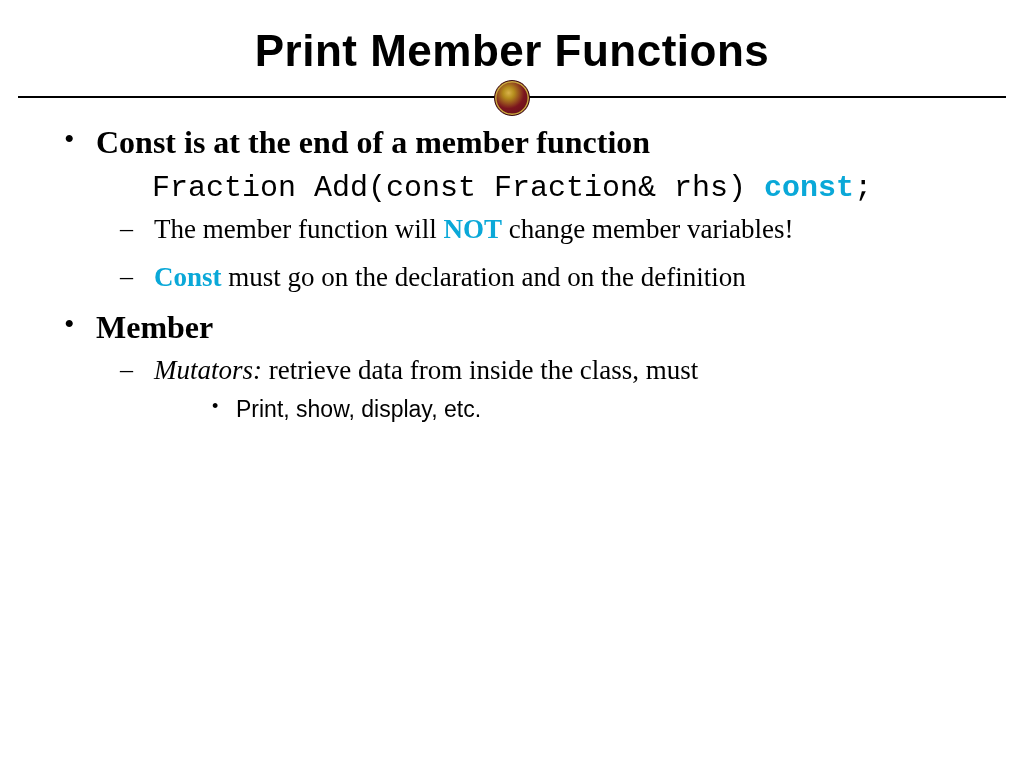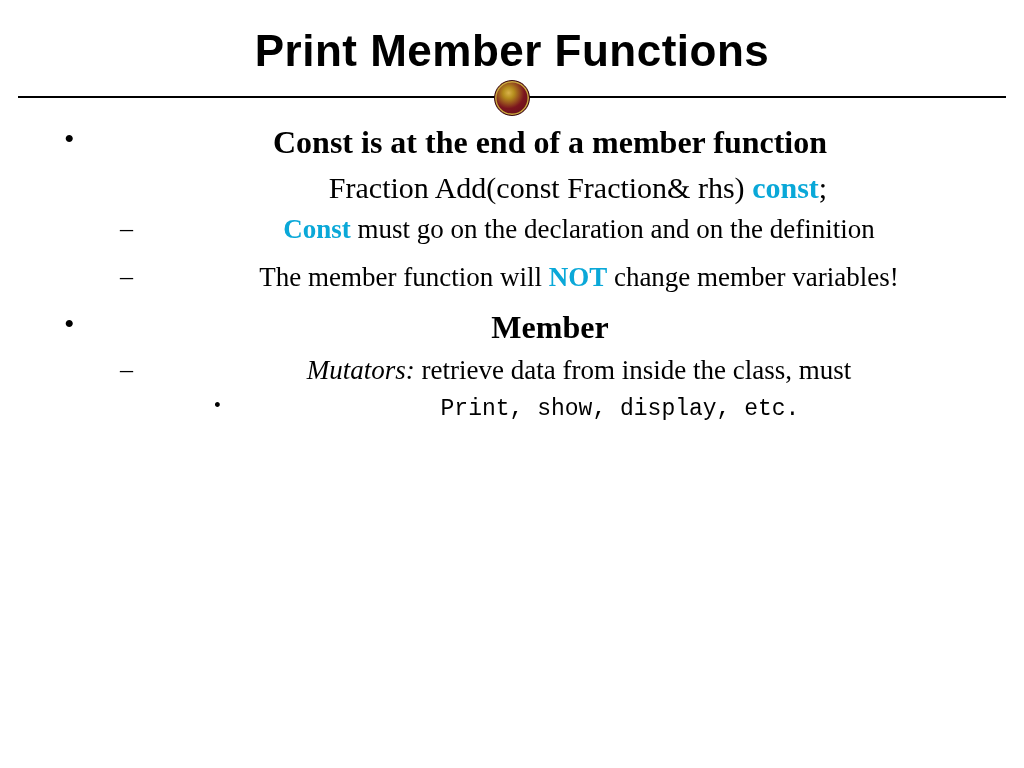--- a/index.html
+++ b/index.html
@@ -47,21 +47,20 @@
     transform: translateX(-50%);
     width: 34px;
     height: 34px;
     border-radius: 50%;
     background: radial-gradient(circle at 40% 35%, #d9b24a 0%, #b58e1d 18%, #7b151e 52%, #5a0e15 100%);
     border: 1px solid #3a0a0f;
     box-shadow: 0 0 0 1.5px #c8a93f inset;
   }
   .body {
     padding: 10px 20px 0 60px;
-    text-align: center;
   }
   ul.L1 {
     margin: 0;
     padding-left: 28px;
     list-style: none;
   }
   ul.L1 > li {
     position: relative;
     padding-left: 8px;
     margin-bottom: 12px;
@@ -73,21 +72,21 @@
     top: -2px;
     font-size: 30px;
     color: #000;
   }
   .L1-head {
     font-family: Garamond, "Times New Roman", serif;
     font-weight: 700;
     font-size: 32px;
   }
   .code-line {
-    font-family: Liberation Serif, serif;
+    font-family: Liberation Mono, monospace;
     font-size: 30px;
     margin: 10px 0 6px 56px;
     white-space: nowrap;
   }
   .kw-const {
     color: #0aa8d8;
     font-weight: 700;
   }
   ul.L2 {
     margin: 8px 0 4px 6px;
@@ -120,21 +119,21 @@
   .italic-term {
     font-style: italic;
   }
   ul.L3 {
     margin: 8px 0 0 32px;
     padding-left: 44px;
     list-style: none;
   }
   ul.L3 > li {
     position: relative;
-    font-family: Liberation Mono, monospace;
+    font-family: Liberation Sans, sans-serif;
     font-size: 23px;
     padding-left: 6px;
   }
   ul.L3 > li::before {
     content: "•";
     position: absolute;
     left: -18px;
     top: 0;
     font-size: 18px;
     color: #000;
@@ -164,24 +163,24 @@
   <div class="body">
     <ul class="L1">
 
       <li>
         <div class="L1-head">Const is at the end of a member function</div>
         <div class="code-line">
           <span>Fraction Add(const Fraction&amp; rhs) </span><span class="kw-const">const</span><span>;</span>
         </div>
         <ul class="L2">
           <li>
-            <span class="accent-const">Const</span><span> must go on the declaration and on the definition</span>
+            <span>The member function will </span><span class="accent-not">NOT</span><span> change member variables!</span>
           </li>
           <li>
-            <span>The member function will </span><span class="accent-not">NOT</span><span> change member variables!</span>
+            <span class="accent-const">Const</span><span> must go on the declaration and on the definition</span>
           </li>
         </ul>
       </li>
 
       <li>
         <div class="L1-head">Member</div>
         <ul class="L2">
           <li>
             <span class="italic-term">Mutators:</span><span> retrieve data from inside the class, must</span>
             <ul class="L3">

